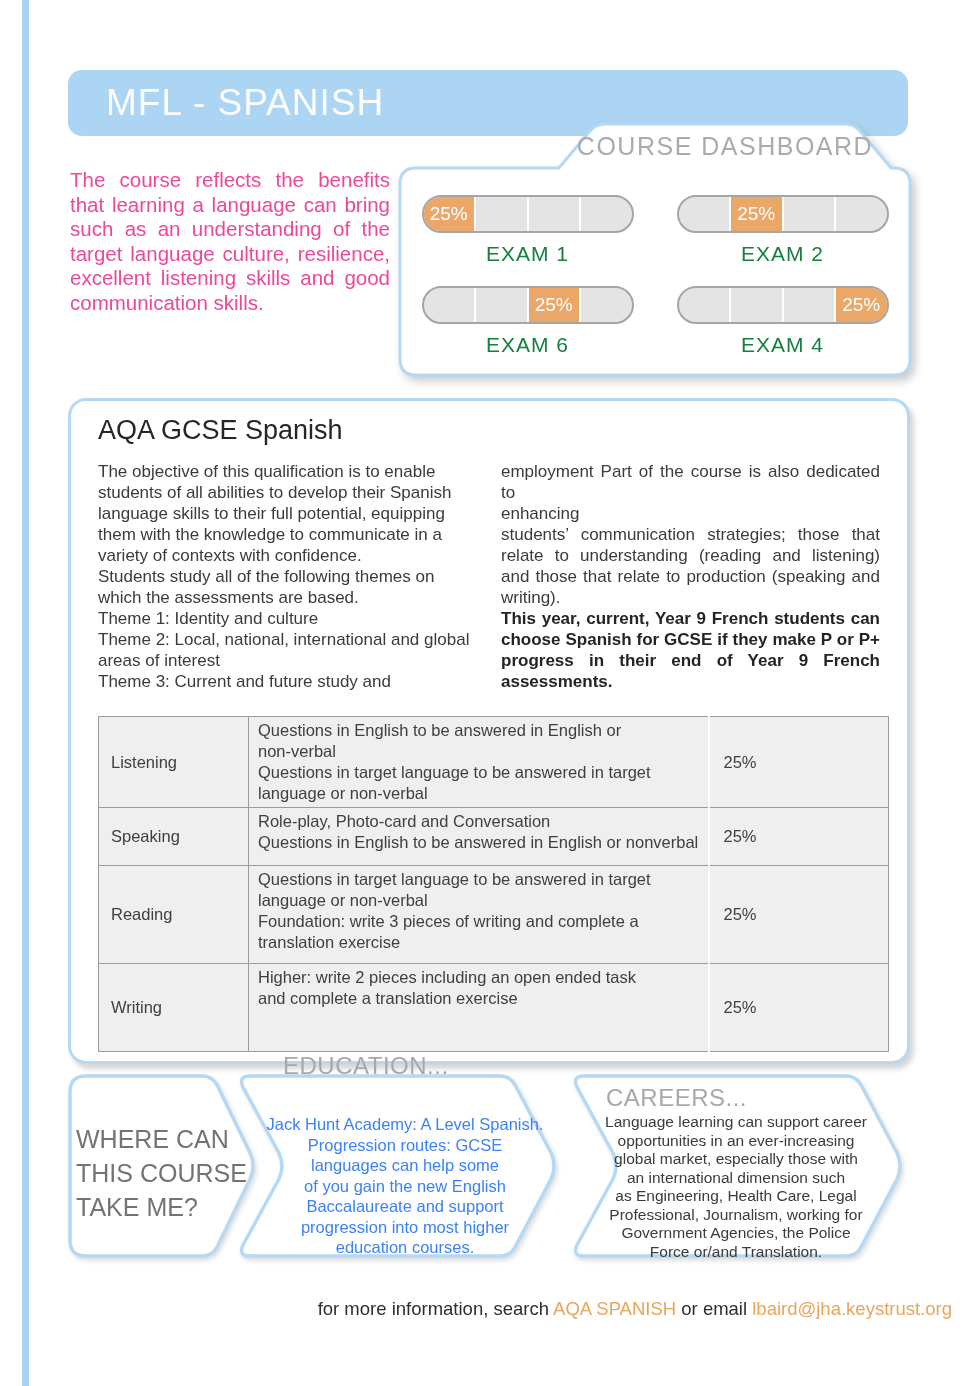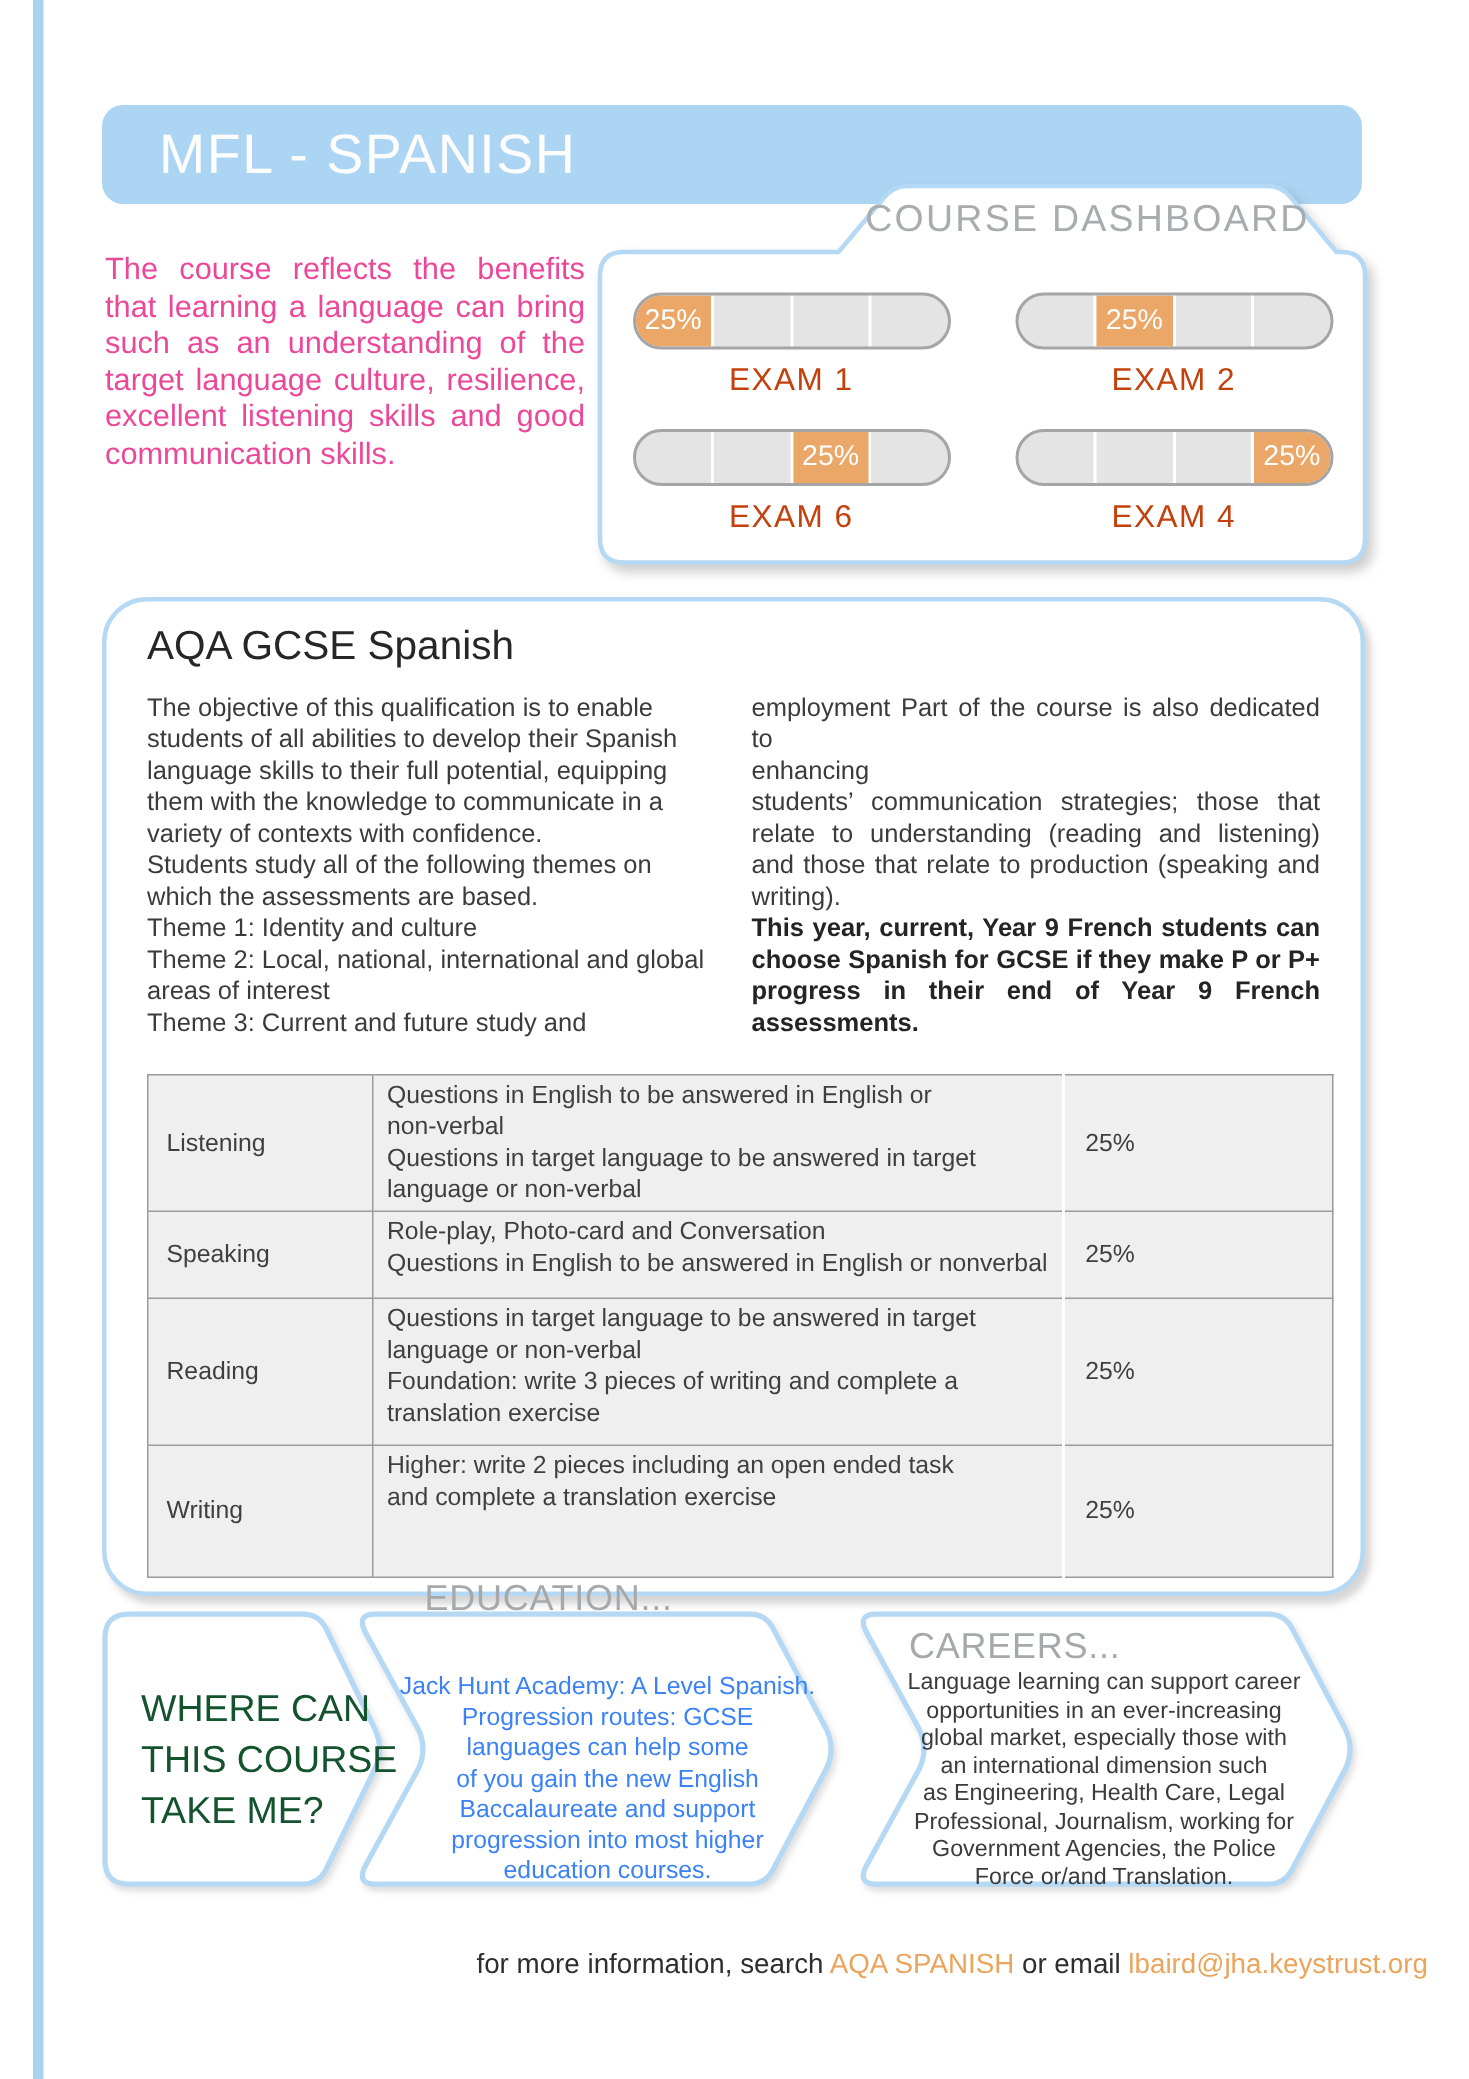--- a/index.html
+++ b/index.html
@@ -23,29 +23,29 @@
   .exam-grid { position:absolute; left:400px; top:168px; width:510px; height:207px; z-index:3;
     display:grid; grid-template-columns:1fr 1fr; justify-items:center; align-content:start;
     padding-top:27px; row-gap:20px; box-sizing:border-box; }
   .exam { width:212px; }
   .pbar { position:relative; height:34px; border:2.5px solid #a5a5a5; border-radius:20px;
     background:#e4e4e4; overflow:hidden; display:flex; }
   .seg { flex:1; border-right:2px solid #fff; box-sizing:border-box;
     display:flex; align-items:center; justify-content:center; }
   .seg:last-child { border-right:none; }
   .seg.active { background:#eba767; color:#fff; font-size:19px; }
-  .exam-label { margin-top:9px; text-align:center; font-size:21px; color:#c2410c; letter-spacing:1px; }
+  .exam-label { margin-top:9px; text-align:center; font-size:21px; color:#15803d; letter-spacing:1px; }
 
   
   .intro { position:absolute; left:70px; top:168px; width:320px; margin:0;
     font-size:20.5px; line-height:24.5px; color:#ec4899; text-align:justify; }
 
   
   .main-card { position:absolute; left:68px; top:398px; width:842px; height:666px;
-    background:#fff; border:3px solid #b5d9f4; border-radius:30px; box-sizing:border-box;
+    background:#fff; border:3px solid #b5d9f4; border-radius:18px; box-sizing:border-box;
     box-shadow:4px 5px 5px rgba(120,120,120,0.3); z-index:1; }
   .main-card h2 { margin:14px 0 0 27px; font-size:27px; font-weight:400; color:#262626; }
   .cols { display:flex; gap:24px; margin:15px 27px 0 27px; }
   .col { width:382px; font-size:17px; line-height:21px; color:#3b3b3b; }
   .col p { margin:0; }
   .prewrap { white-space:pre-line; }
   .just { text-align:justify; }
   .boldpara { font-weight:700; color:#242424; }
 
   
@@ -58,22 +58,22 @@
   .assess-table td.desc { padding:3px 6px 3px 9px; vertical-align:top;
     white-space:pre-line; line-height:21px; }
   .assess-table tr.r1 { height:90px; }
   .assess-table tr.r2 { height:58px; }
   .assess-table tr.r3 { height:98px; }
   .assess-table tr.r4 { height:88px; }
 
   
   .shape { position:absolute; top:1073px; z-index:1;
     filter:drop-shadow(2px 3px 2px rgba(120,120,120,0.25)); }
-  .where-text { position:absolute; left:94px; top:1122px; font-size:25px; line-height:34px;
-    color:#14532d; white-space:pre-line; z-index:2; }
+  .where-text { position:absolute; left:76px; top:1122px; font-size:25px; line-height:34px;
+    color:#737373; white-space:pre-line; z-index:2; }
   .edu-head { position:absolute; left:283px; top:1052px; font-size:24px; color:#a6a9ac;
     letter-spacing:0.5px; z-index:2; }
   .edu-text { position:absolute; left:255px; top:1114px; width:300px; text-align:center;
     font-size:16.5px; line-height:20.5px; color:#3b82f6; white-space:pre-line; z-index:2; }
   .car-head { position:absolute; left:606px; top:1084px; font-size:24px; color:#a6a9ac;
     letter-spacing:0.5px; z-index:2; }
   .car-text { position:absolute; left:580px; top:1113px; width:312px; text-align:center;
     font-size:15.5px; line-height:18.5px; color:#3b3b3b; white-space:pre-line; z-index:2; }
 
   

